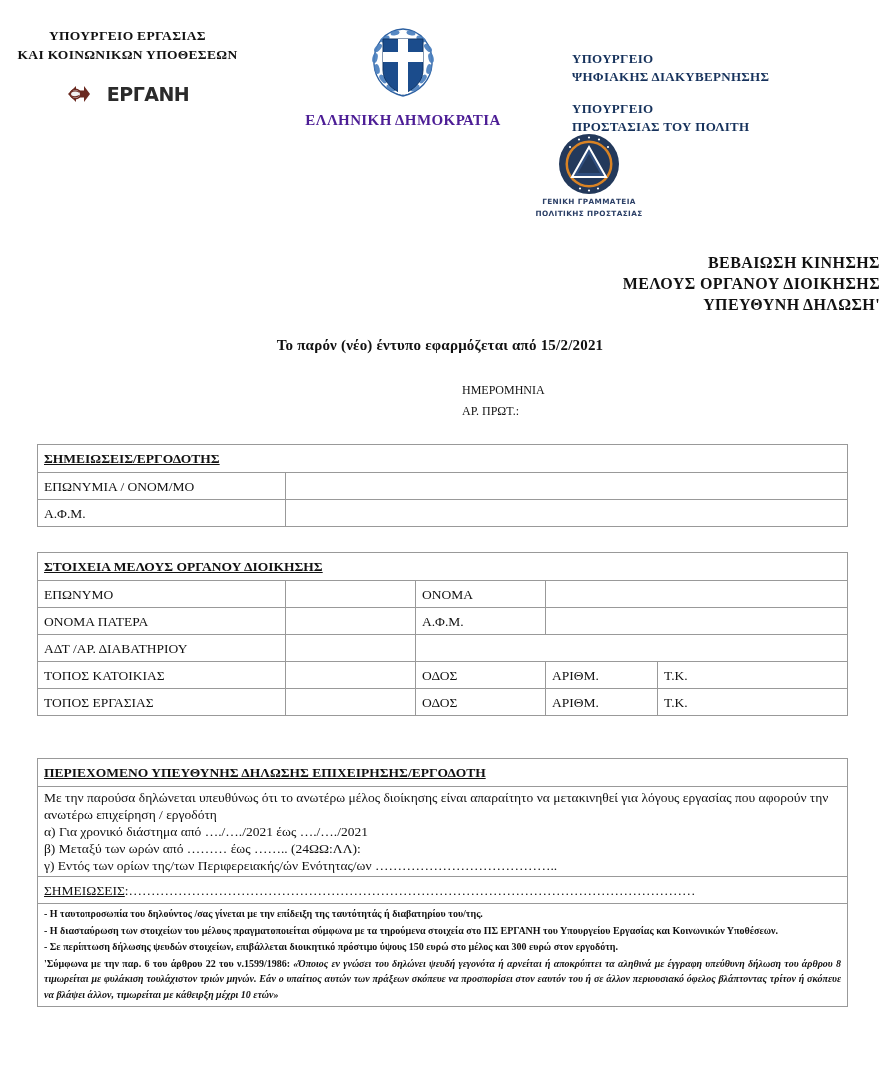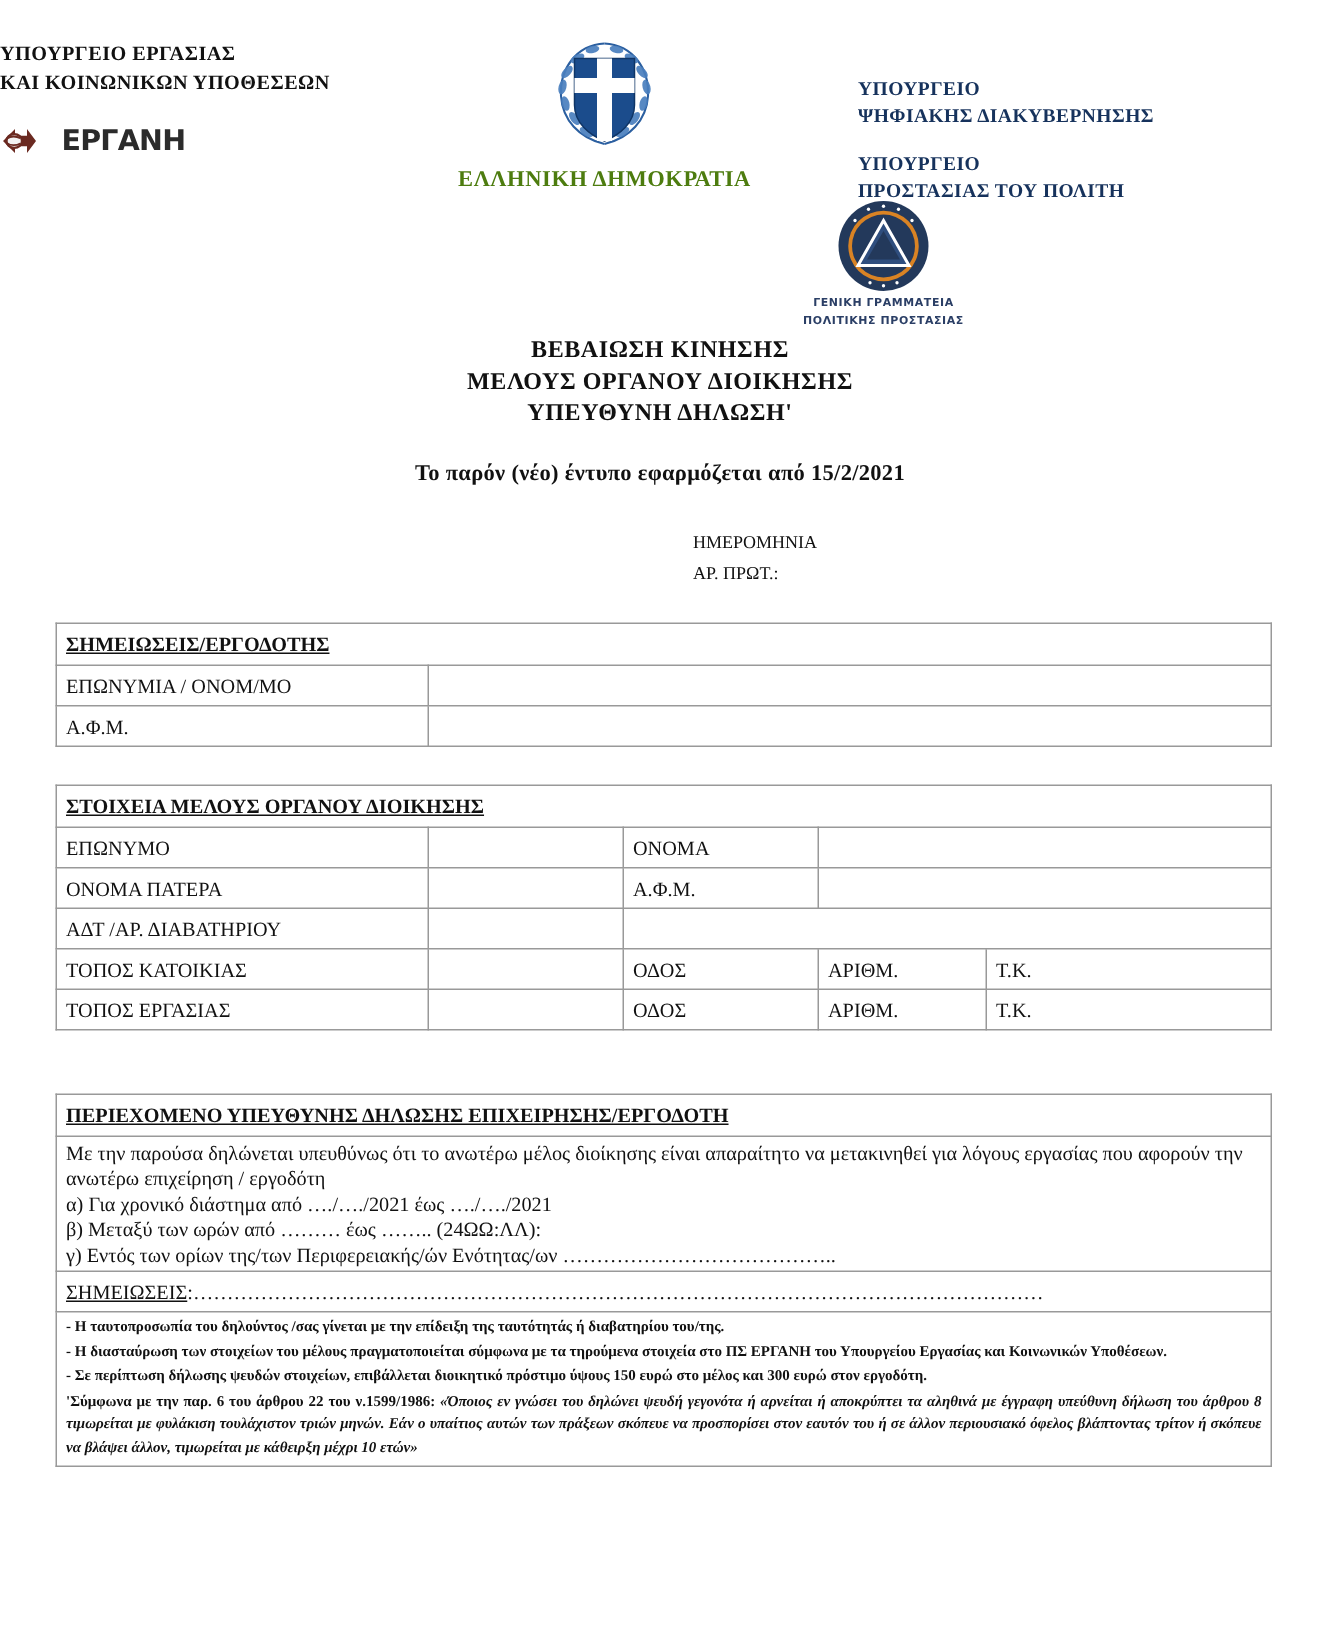--- a/index.html
+++ b/index.html
@@ -27,20 +27,21 @@
   
   .header {
     position: relative;
     height: 215px;
   }
   .hdr-left {
     position: absolute;
     left: 0px;
     top: 26px;
     width: 255px;
+    text-align: center;
   }
   .hdr-left .ministry-line {
     font-family: "Liberation Serif", serif;
     font-weight: bold;
     font-size: 13.5px;
     letter-spacing: 0.3px;
     line-height: 19px;
     color: #111;
   }
   .ergani-logo {
@@ -77,21 +78,21 @@
     height: 84px;
     margin: 0 auto;
     position: relative;
   }
   .hdr-center .rep-name {
     margin-top: 6px;
     font-family: "Liberation Serif", serif;
     font-weight: bold;
     font-size: 15px;
     letter-spacing: 0.4px;
-    color: #4d7c0f;
+    color: #4c1d95;
   }
 
   .hdr-right {
     position: absolute;
     left: 572px;
     top: 50px;
     width: 320px;
     text-align: left;
   }
   .hdr-right .ministry-line {
@@ -123,22 +124,22 @@
     font-family: "DejaVu Sans", sans-serif;
     font-weight: bold;
     font-size: 7.3px;
     letter-spacing: 0.4px;
     line-height: 9.5px;
     color: #2b3f66;
   }
 
   
   .title-block {
-    text-align: center;
-    margin-top: 8px;
+    text-align: right;
+    margin-top: 37px;
   }
   .title-line {
     font-family: "Liberation Serif", serif;
     font-weight: bold;
     font-size: 16px;
     letter-spacing: 0.4px;
     line-height: 21px;
     color: #111;
   }
   .subtitle {

